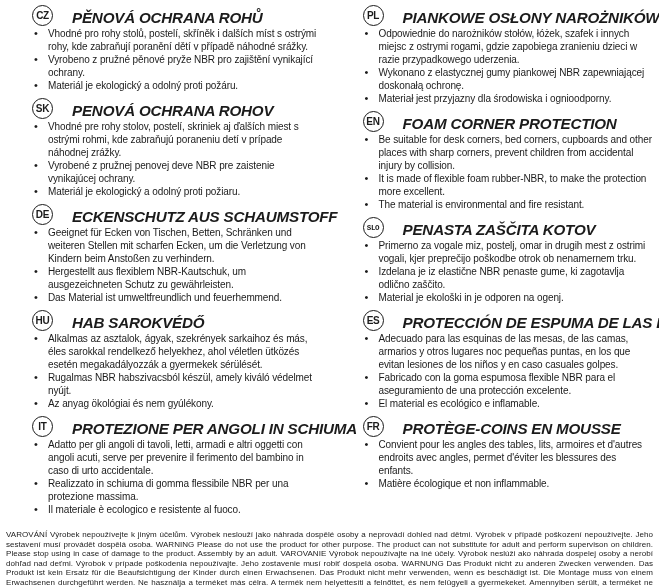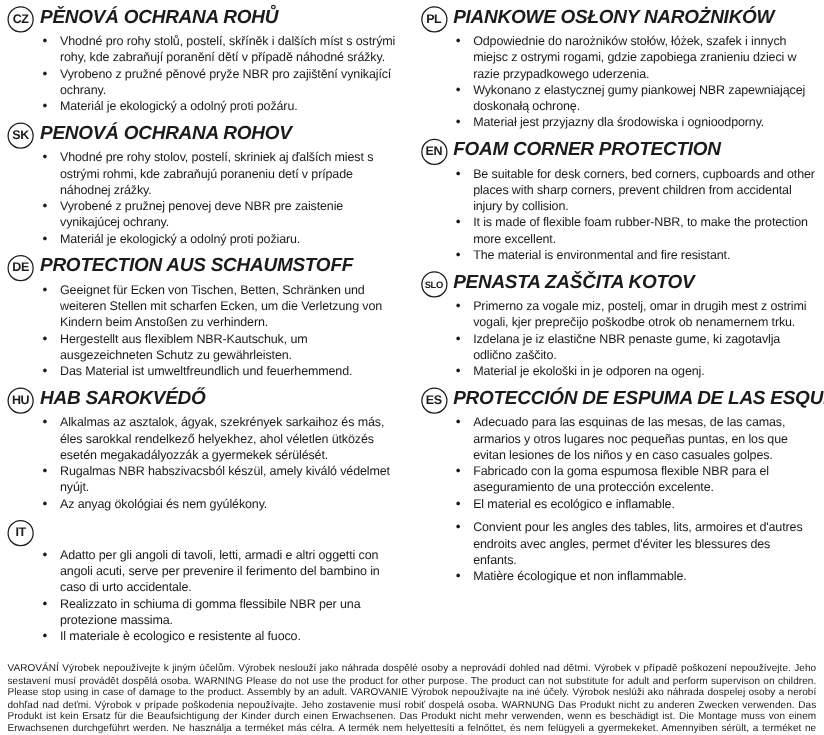--- a/index.html
+++ b/index.html
@@ -22,39 +22,40 @@
   }
   .column {
     flex: 1 1 0;
     min-width: 0;
   }
   .section {
     margin-bottom: 6px;
   }
   .section-header {
     display: flex;
-    align-items: flex-start;
-    gap: 5px;
+    align-items: flex-end;
+    gap: 19px;
     margin-bottom: 1px;
+    margin-left: 26px;
   }
   .badge {
     flex: 0 0 auto;
     width: 21px;
     height: 21px;
     border: 1.7px solid #1b1b1b;
     border-radius: 50%;
     display: flex;
     align-items: center;
     justify-content: center;
     font-weight: bold;
     font-size: 10px;
     letter-spacing: -0.3px;
     box-sizing: border-box;
   }
-  .badge.small-code { font-size: 7.5px; }
+  .badge.small-code { font-size: 7.5px; font-family: Liberation Mono, monospace; }
   .section-title {
     margin: 0;
     font-size: 15.2px;
     font-weight: bold;
     letter-spacing: -0.2px;
     white-space: nowrap;
     font-style: italic;
   }
   ul.bullets {
     margin: 1px 0 0 0;
@@ -110,21 +111,21 @@
     <ul class="bullets">
           <li>Vhodné pre rohy stolov, postelí, skriniek aj ďalších miest s ostrými rohmi, kde zabraňujú poraneniu detí v prípade náhodnej zrážky.</li>
           <li>Vyrobené z pružnej penovej deve NBR pre zaistenie vynikajúcej ochrany.</li>
           <li>Materiál je ekologický a odolný proti požiaru.</li>
         </ul>
   </section>
 
   <section class="section">
     <div class="section-header">
       <span class="badge">DE</span>
-      <h2 class="section-title">PROTECTION AUS SCHAUMSTOFF</h2>
+      <h2 class="section-title">ECKENSCHUTZ AUS SCHAUMSTOFF</h2>
     </div>
     <ul class="bullets">
           <li>Geeignet für Ecken von Tischen, Betten, Schränken und weiteren Stellen mit scharfen Ecken, um die Verletzung von Kindern beim Anstoßen zu verhindern.</li>
           <li>Hergestellt aus flexiblem NBR-Kautschuk, um ausgezeichneten Schutz zu gewährleisten.</li>
           <li>Das Material ist umweltfreundlich und feuerhemmend.</li>
         </ul>
   </section>
 
   <section class="section">
     <div class="section-header">
@@ -134,20 +135,21 @@
     <ul class="bullets">
           <li>Alkalmas az asztalok, ágyak, szekrények sarkaihoz és más, éles sarokkal rendelkező helyekhez, ahol véletlen ütközés esetén megakadályozzák a gyermekek sérülését.</li>
           <li>Rugalmas NBR habszivacsból készül, amely kiváló védelmet nyújt.</li>
           <li>Az anyag ökológiai és nem gyúlékony.</li>
         </ul>
   </section>
 
   <section class="section">
     <div class="section-header">
       <span class="badge">IT</span>
+      <h2 class="section-title">PROTEZIONE PER ANGOLI IN SCHIUMA</h2>
     </div>
     <ul class="bullets">
           <li>Adatto per gli angoli di tavoli, letti, armadi e altri oggetti con angoli acuti, serve per prevenire il ferimento del bambino in caso di urto accidentale.</li>
           <li>Realizzato in schiuma di gomma flessibile NBR per una protezione massima.</li>
           <li>Il materiale è ecologico e resistente al fuoco.</li>
         </ul>
   </section>
 </div>
   <div class="column" id="col-right">
   <section class="section">
@@ -192,20 +194,24 @@
       <h2 class="section-title">PROTECCIÓN DE ESPUMA DE LAS ESQUINAS</h2>
     </div>
     <ul class="bullets">
           <li>Adecuado para las esquinas de las mesas, de las camas, armarios y otros lugares noc pequeñas puntas, en los que evitan lesiones de los niños y en caso casuales golpes.</li>
           <li>Fabricado con la goma espumosa flexible NBR para el aseguramiento de una protección excelente.</li>
           <li>El material es ecológico e inflamable.</li>
         </ul>
   </section>
 
   <section class="section">
+    <div class="section-header">
+      <span class="badge">FR</span>
+      <h2 class="section-title">PROTÈGE-COINS EN MOUSSE</h2>
+    </div>
     <ul class="bullets">
           <li>Convient pour les angles des tables, lits, armoires et d'autres endroits avec angles, permet d'éviter les blessures des enfants.</li>
           <li>Matière écologique et non inflammable.</li>
         </ul>
   </section>
 </div>
 </div>
 
 <p class="warning" id="warning"><strong>VAROVÁNÍ</strong> Výrobek nepoužívejte k jiným účelům. Výrobek neslouží jako náhrada dospělé osoby a neprovádí dohled nad dětmi. Výrobek v případě poškození nepoužívejte. Jeho sestavení musí provádět dospělá osoba. <strong>WARNING</strong> Please do not use the product for other purpose. The product can not substitute for adult and perform supervison on children. Please stop using in case of damage to the product. Assembly by an adult. <strong>VAROVANIE</strong> Výrobok nepoužívajte na iné účely. Výrobok neslúži ako náhrada dospelej osoby a nerobí dohľad nad deťmi. Výrobok v prípade poškodenia nepoužívajte. Jeho zostavenie musí robiť dospelá osoba. <strong>WARNUNG</strong> Das Produkt nicht zu anderen Zwecken verwenden. Das Produkt ist kein Ersatz für die Beaufsichtigung der Kinder durch einen Erwachsenen. Das Produkt nicht mehr verwenden, wenn es beschädigt ist. Die Montage muss von einem Erwachsenen durchgeführt werden.  Ne használja a terméket más célra. A termék nem helyettesíti a felnőttet, és nem felügyeli a gyermekeket. Amennyiben sérült, a terméket ne használja. A szerelést csak felnőtt végezheti.  Nie używaj produktu do innych celów. Produkt nie zastępuje osoby dorosłej i nie nadzoruje dzieci. Nie używaj produktu w przypadku uszkodzenia. Montaż powinna przeprowadzać osoba dorosła.  Non utilizzare il prodotto per altri scopi. Il prodotto non serve come sostituto per un adulto e non sostituisce la supervisione sul bambino. Non utilizzare il prodotto nel caso sia danneggiato. L'installazione deve essere effettuata da un adulto.  Izdelka ne uporabljajte za druge namene. Izdelek ne služi kot nadomestek za odraslo osebo in služi nadzoru otrok. Izdelka ne uporabljajte, če je poškodovan. Izdelek lahko sestavi odrasla oseba.  No utilice el producto para otra finalidad. El producto no sirve como una sustitución de una persona adulta y no realiza una vigilancia al niño. En el caso de que el producto esté dañado no lo utilice. Su montaje lo tiene que realizar una persona adulta.  N'utilisez pas le produit à d'autres fins. Le produit ne doit pas remplacer un adulte car il ne surveille pas l'enfant. N'utilisez pas le produit s'il est endommagé. Le produit doit être assemblé par un adulte.</p>
 

